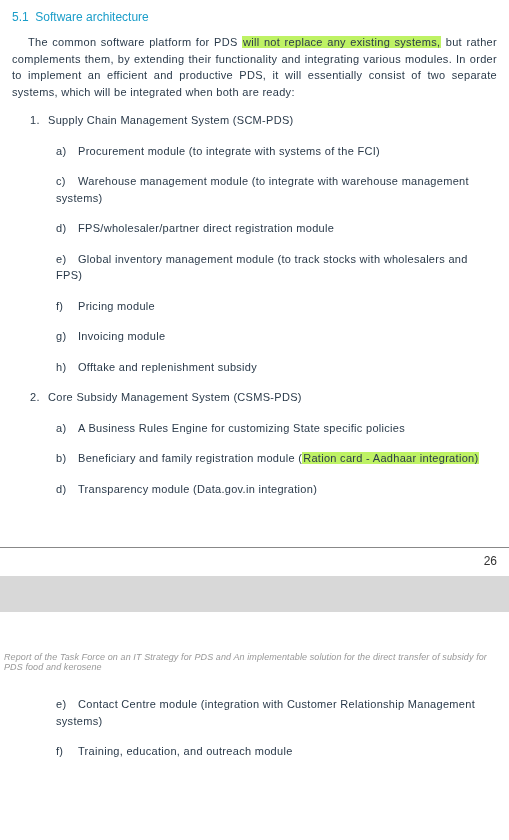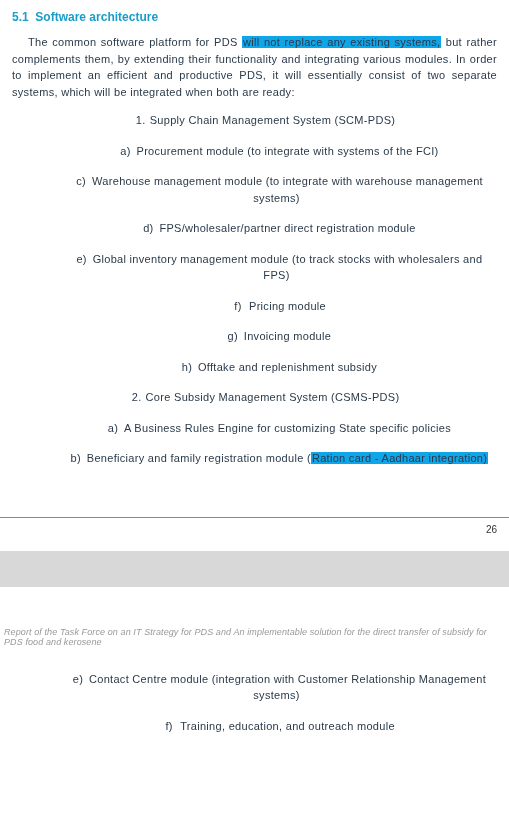--- a/index.html
+++ b/index.html
@@ -9,48 +9,47 @@
     font-size: 11px;
     color: #2a3a4a;
     background: #ffffff;
     width: 509px;
   }
   .page {
     padding: 10px 12px 8px 12px;
   }
   .section-heading {
     color: #1a9dc9;
-    font-weight: bold;
+    font-weight: normal;
     font-size: 12px;
     margin-bottom: 10px;
   }
   .para {
     text-align: justify;
     line-height: 1.5;
     letter-spacing: 0.3px;
     margin-bottom: 12px;
   }
   .para .indent {
     display: inline-block;
     width: 16px;
   }
   .hl {
-    background: #0ea5e9;
+    background: #bef264;
     padding: 0 1px;
   }
   ol.num {
     list-style: none;
     padding: 0;
     margin: 0 0 0 18px;
   }
   ol.num > li {
     margin-bottom: 14px;
     line-height: 1.5;
     letter-spacing: 0.3px;
-    text-align: center;
   }
   ol.num > li .marker {
     display: inline-block;
     width: 18px;
   }
   ol.alpha {
     list-style: none;
     padding: 0;
     margin: 14px 0 0 26px;
   }
@@ -65,22 +64,22 @@
   ol.alpha > li .marker {
     display: inline-block;
     width: 22px;
   }
   .page-rule {
     border-top: 1px solid #888;
     margin-top: 28px;
   }
   .page-number {
     text-align: right;
-    padding: 6px 12px 16px 0;
-    font-size: 10px;
+    padding: 6px 12px 8px 0;
+    font-size: 12px;
     color: #333;
   }
   .page-gap {
     background: #d8d8d8;
     height: 36px;
   }
   .running-head {
     font-style: italic;
     font-size: 9px;
     color: #999;
@@ -113,20 +112,21 @@
         <li><span class="marker">g)</span><span>Invoicing module</span></li>
         <li><span class="marker">h)</span><span>Offtake and replenishment subsidy</span></li>
       </ol>
     </li>
 
     <li>
       <span class="marker">2.</span><span>Core Subsidy Management System (CSMS-PDS)</span>
       <ol class="alpha">
         <li><span class="marker">a)</span><span>A Business Rules Engine for customizing State specific policies</span></li>
         <li><span class="marker">b)</span><span>Beneficiary and family registration module (</span><span class="hl">Ration card - Aadhaar integration)</span><span></span></li>
+        <li><span class="marker">d)</span><span>Transparency module (Data.gov.in integration)</span></li>
       </ol>
     </li>
   </ol>
 
 </div>
 
 <div class="page-rule"></div>
 <div class="page-number">26</div>
 
 <div class="page-gap"></div>

